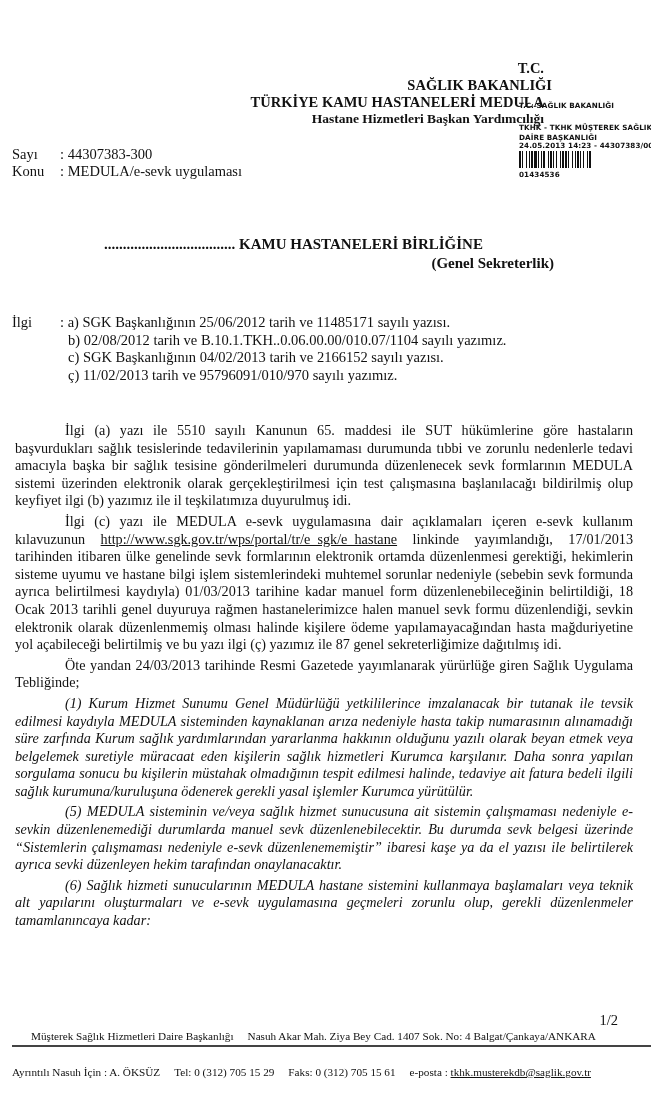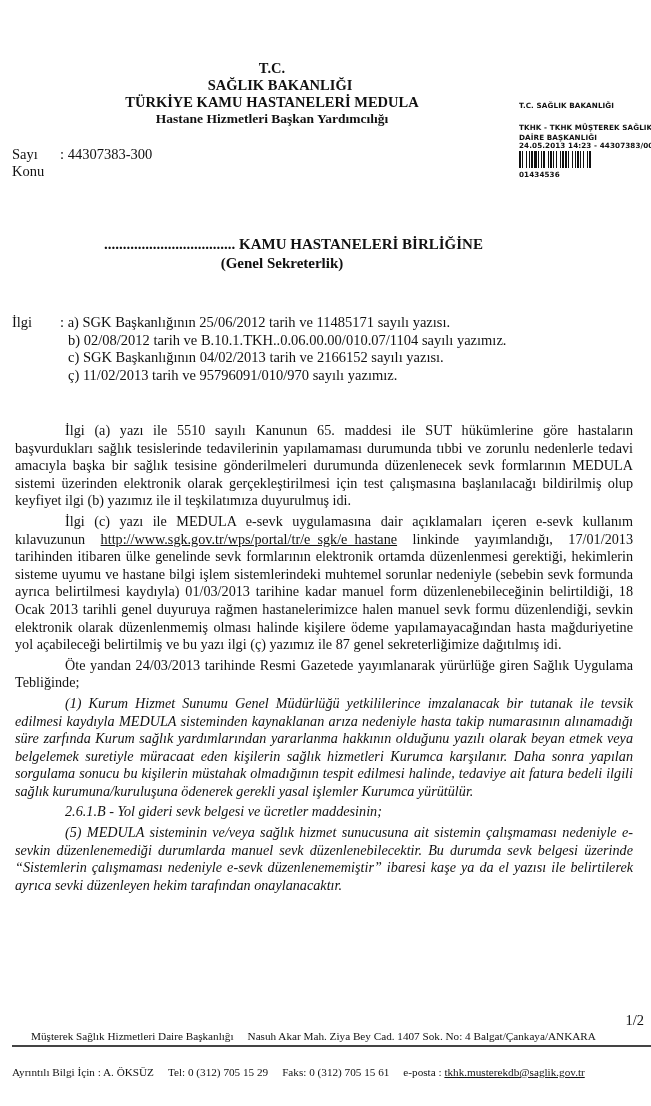--- a/index.html
+++ b/index.html
@@ -1,35 +1,35 @@
 <!DOCTYPE html>
 <html><head>
 <meta charset="utf-8">
 <style>
   html, body { margin: 0; padding: 0; background: #ffffff; }
   body { width: 651px; height: 1106px; position: relative; overflow: hidden;
          font-family: "Liberation Serif", serif; color: #111; }
   .abs { position: absolute; }
-  .center { position: absolute; left: 0; width: 544px; text-align: center; }
+  .center { position: absolute; left: 0; width: 544px; text-align: right; }
   .hdr { font-weight: bold; font-size: 14.5px; line-height: 16px; }
   .hdr4 { font-weight: bold; font-size: 13.5px; }
   .stamp { font-family: "DejaVu Sans", sans-serif; font-weight: bold; font-size: 7.2px; line-height: 11px; left: 519px; white-space: nowrap; letter-spacing: 0.1px; }
   .barcode { left: 519px; top: 147px; width: 132px; height: 17px; display: flex; align-items: stretch; }
   .barcode span { display: block; background: #111; margin-right: 1px; }
   .meta { font-size: 14.5px; line-height: 17px; }
   .meta .k { position: absolute; left: 0; }
   .meta .v { position: absolute; left: 48px; white-space: nowrap; }
   .addr { font-weight: bold; font-size: 15px; }
   .ilgi { font-size: 14.5px; line-height: 17.5px; white-space: nowrap; }
   .para { position: absolute; left: 12px; width: 624px; font-size: 14.2px; line-height: 17.6px; text-align: justify; text-align-last: left; }
   .para p { margin: 3px; }
   .ind { text-indent: 50px; }
   .it { font-style: italic; }
   .link { text-decoration: underline; }
-  .pgnum { right: 7px; top: 1012px; font-size: 14.5px; }
+  .pgnum { right: 33px; top: 1012px; font-size: 14.5px; }
   .rule { left: 12px; top: 1045px; width: 639px; height: 2px; background: #444; }
   .foot { font-size: 11.2px; line-height: 14px; left: 12px; white-space: nowrap; }
   .foot span { margin-right: 14px; }
 </style>
 </head>
 <body>
 
 <div class="center hdr" style="top:60px;">T.C.</div>
 <div class="center hdr" style="top:77px;margin-left:8px;">SAĞLIK BAKANLIĞI</div>
 <div class="center hdr" style="top:94px;">TÜRKİYE KAMU HASTANELERİ MEDULA</div>
@@ -88,41 +88,42 @@
     <span style="width: 1px; background: transparent; margin-right: 0px;"></span>
     <span style="width: 2px; background: rgb(17, 17, 17); margin-right: 0px;"></span>
     <span style="width: 1px; background: transparent; margin-right: 0px;"></span>
   </div>
 <div class="abs stamp" style="top:169px;">01434536</div>
 
 <div class="abs meta" style="left:12px; top:146px; width:300px; height:40px;">
   <div class="k" style="top:0;">Sayı</div>
   <div class="v" style="top:0;">: 44307383-300</div>
   <div class="k" style="top:17px;">Konu</div>
+  <div class="v" style="top:17px;">: MEDULA/e-sevk uygulaması</div>
 </div>
 
 <div class="abs addr" style="left:104px; top:236px; white-space:nowrap;">................................... KAMU HASTANELERİ BİRLİĞİNE</div>
 <div class="center addr" style="top:255px; left:10px;">(Genel Sekreterlik)</div>
 
 <div class="abs ilgi" style="left:12px; top:314px;">İlgi</div>
 <div class="abs ilgi" style="left:60px; top:314px;">: a) SGK Başkanlığının 25/06/2012 tarih ve 11485171 sayılı yazısı.</div>
 <div class="abs ilgi" style="left:68px; top:332px;">b) 02/08/2012 tarih ve B.10.1.TKH..0.06.00.00/010.07/1104 sayılı yazımız.</div>
 <div class="abs ilgi" style="left:68px; top:349px;">c) SGK Başkanlığının 04/02/2013 tarih ve 2166152 sayılı yazısı.</div>
 <div class="abs ilgi" style="left:68px; top:367px;">ç) 11/02/2013 tarih ve 95796091/010/970 sayılı yazımız.</div>
 
 <div class="para" style="top:419px;">
   <p class="ind">İlgi (a) yazı ile 5510 sayılı Kanunun 65. maddesi ile SUT hükümlerine göre hastaların başvurdukları sağlık tesislerinde tedavilerinin yapılamaması durumunda tıbbi ve zorunlu nedenlerle tedavi amacıyla başka bir sağlık tesisine gönderilmeleri durumunda düzenlenecek sevk formlarının MEDULA sistemi üzerinden elektronik olarak gerçekleştirilmesi için test çalışmasına başlanılacağı bildirilmiş olup keyfiyet ilgi (b) yazımız ile il teşkilatımıza duyurulmuş idi.</p>
   <p class="ind"><span>İlgi (c) yazı ile MEDULA e-sevk uygulamasına dair açıklamaları içeren e-sevk kullanım kılavuzunun </span><span class="link">http://www.sgk.gov.tr/wps/portal/tr/e_sgk/e_hastane</span><span> linkinde yayımlandığı, 17/01/2013 tarihinden itibaren ülke genelinde sevk formlarının elektronik ortamda düzenlenmesi gerektiği, hekimlerin sisteme uyumu ve hastane bilgi işlem sistemlerindeki muhtemel sorunlar nedeniyle (sebebin sevk formunda ayrıca belirtilmesi kaydıyla) 01/03/2013 tarihine kadar manuel form düzenlenebileceğinin belirtildiği, 18 Ocak 2013 tarihli genel duyuruya rağmen hastanelerimizce halen manuel sevk formu düzenlendiği, sevkin elektronik olarak düzenlenmemiş olması halinde kişilere ödeme yapılamayacağından hasta mağduriyetine yol açabileceği belirtilmiş ve bu yazı ilgi (ç) yazımız ile 87 genel sekreterliğimize dağıtılmış idi.</span></p>
   <p class="ind">Öte yandan 24/03/2013 tarihinde Resmi Gazetede yayımlanarak yürürlüğe giren Sağlık Uygulama Tebliğinde;</p>
   <p class="ind it">(1) Kurum Hizmet Sunumu Genel Müdürlüğü yetkililerince imzalanacak bir tutanak ile tevsik edilmesi kaydıyla MEDULA sisteminden kaynaklanan arıza nedeniyle hasta takip numarasının alınamadığı süre zarfında Kurum sağlık yardımlarından yararlanma hakkının olduğunu yazılı olarak beyan etmek veya belgelemek suretiyle müracaat eden kişilerin sağlık hizmetleri Kurumca karşılanır. Daha sonra yapılan sorgulama sonucu bu kişilerin müstahak olmadığının tespit edilmesi halinde, tedaviye ait fatura bedeli ilgili sağlık kurumuna/kuruluşuna ödenerek gerekli yasal işlemler Kurumca yürütülür.</p>
-  <p class="ind it">2.6.1.B - Yol gideri sevk belgesi ve ücretler maddesinin;</p>
   <p class="ind it">(5) MEDULA sisteminin ve/veya sağlık hizmet sunucusuna ait sistemin çalışmaması nedeniyle e-sevkin düzenlenemediği durumlarda manuel sevk düzenlenebilecektir. Bu durumda sevk belgesi üzerinde “Sistemlerin çalışmaması nedeniyle e-sevk düzenlenememiştir” ibaresi kaşe ya da el yazısı ile belirtilerek ayrıca sevki düzenleyen hekim tarafından onaylanacaktır.</p>
+  <p class="ind it">(6) Sağlık hizmeti sunucularının MEDULA hastane sistemini kullanmaya başlamaları veya teknik alt yapılarını oluşturmaları ve e-sevk uygulamasına geçmeleri zorunlu olup, gerekli düzenlenmeler tamamlanıncaya kadar:</p>
 </div>
 
 <div class="abs pgnum">1/2</div>
 
 <div class="abs rule"></div>
 <div class="abs foot" style="top:1029px;margin-left:19px;">
   <span>Müşterek Sağlık Hizmetleri Daire Başkanlığı</span><span>Nasuh Akar Mah. Ziya Bey Cad. 1407 Sok. No: 4 Balgat/Çankaya/ANKARA</span>
 </div>
 <div class="abs foot" style="top:1065px;">
-  <span>Ayrıntılı Bilgi İçin : A. ÖKSÜZ</span><span>Tel: 0 (312) 705 15 29</span><span>Faks: 0 (312) 705 15 61</span><span style="margin-right:0">e-posta : </span><span class="link">tkhk.musterekdb@saglik.gov.tr</span>
+  <span>Ayrıntılı Nasuh İçin : A. ÖKSÜZ</span><span>Tel: 0 (312) 705 15 29</span><span>Faks: 0 (312) 705 15 61</span><span style="margin-right:0">e-posta : </span><span class="link">tkhk.musterekdb@saglik.gov.tr</span>
 </div>
 
 </body></html>

